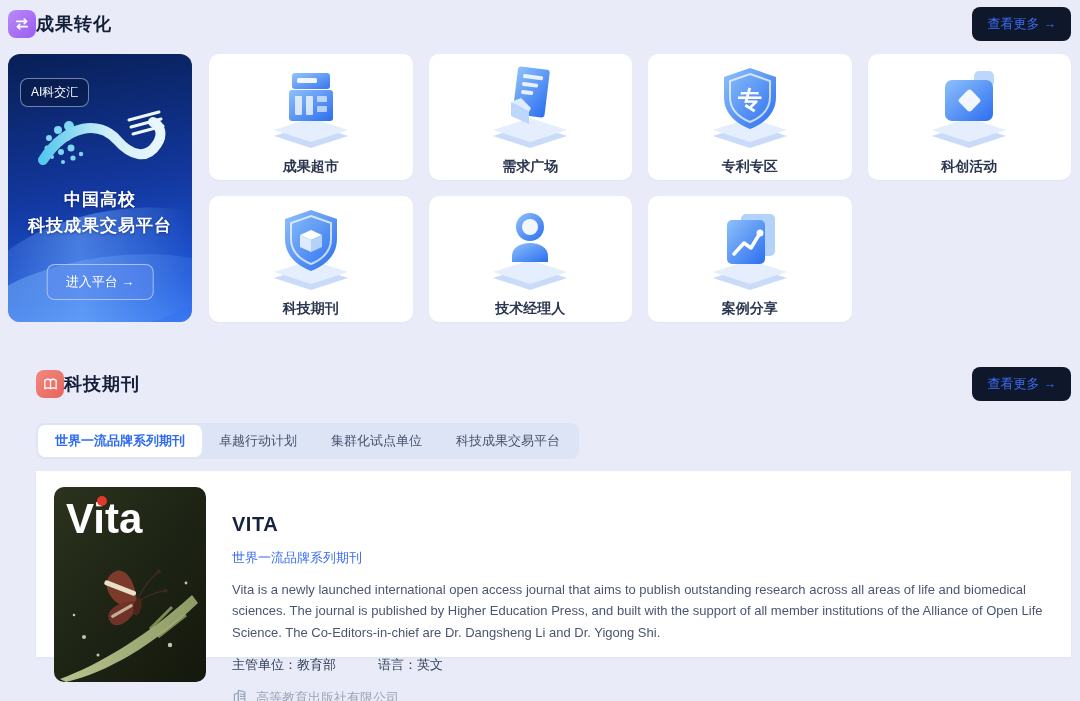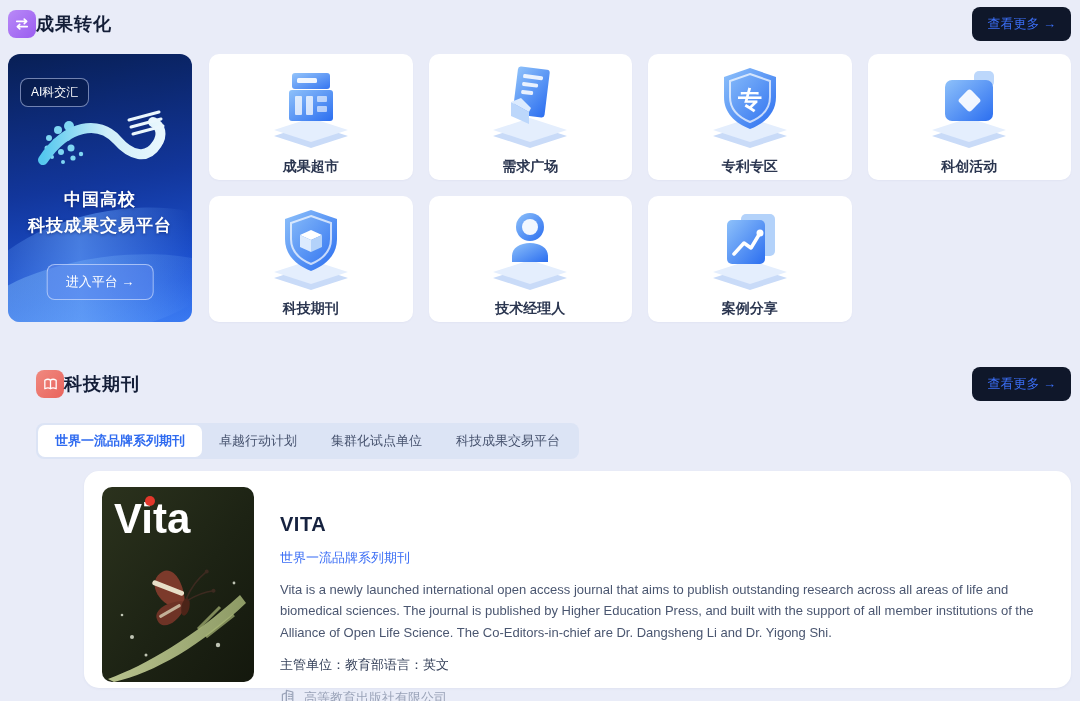--- a/index.html
+++ b/index.html
@@ -53,29 +53,29 @@
     box-shadow:0 1px 2px rgba(40,60,120,.04); }
   .grid-card svg { display:block; }
   .grid-label { font-size:14px; font-weight:bold; color:#2b3650; margin-top:8px;text-align:center; }
 
   
   .journals { margin-top:46px;padding-left:28px; }
   .tabs { margin-top:23px; display:inline-flex; background:#dce4f5; border-radius:8px; padding:2px; }
   .tab { font-size:13px; color:#46526e; padding:7px 17px; border-radius:7px; cursor:pointer; white-space:nowrap; }
   .tab.active { background:#fff; color:#2f6bf0; font-weight:bold; }
 
-  .journal-card { margin-top:12px; background:#fff; border-radius:15px; height:217px;
-    padding:16px 20px 16px 18px; display:flex; box-shadow:0 1px 3px rgba(40,60,120,.05);margin-left:48px; }
+  .journal-card { margin-top:12px; background:#fff; border-radius:0; height:186px;
+    padding:16px 20px 16px 18px; display:flex; box-shadow:0 1px 3px rgba(40,60,120,.05); }
   .cover { width:152px; height:195px; border-radius:10px; overflow:hidden; flex:0 0 auto; cursor:pointer; }
   .journal-info { flex:1; margin-left:26px; padding-top:26px; min-width:0; }
   .journal-name { font-size:20px; font-weight:bold; color:#16223f; letter-spacing:.5px; }
   .journal-category { display:inline-block; margin-top:13px; font-size:13px; color:#3b6ef5;
     text-decoration:none; cursor:pointer; }
   .journal-desc { margin-top:12px; font-size:13px; line-height:1.65; color:#4a5670; }
-  .meta-row { margin-top:13px; font-size:13px; color:#333f58; display:flex; }
+  .meta-row { margin-top:13px; font-size:13px; color:#333f58; display:flex; gap:42px; }
   .publisher-row { margin-top:14px; display:flex; align-items:center; gap:8px;
     font-size:13px; color:#9aa3b8; }
 </style>
 </head>
 <body>
 
 <div class="page">
 
   <div class="section">
     <div class="section-header">

